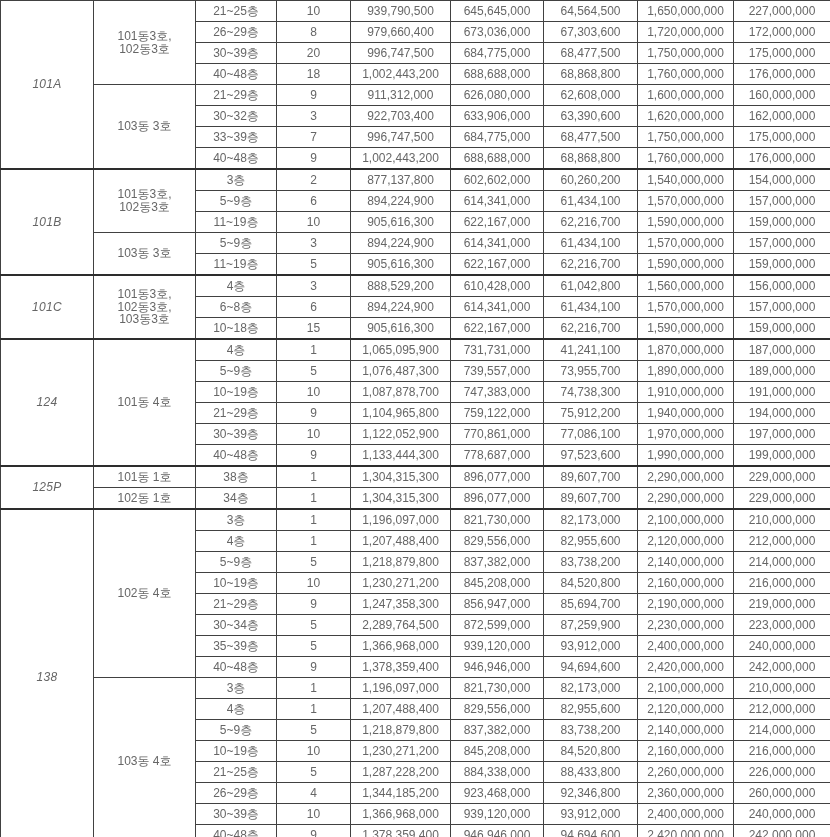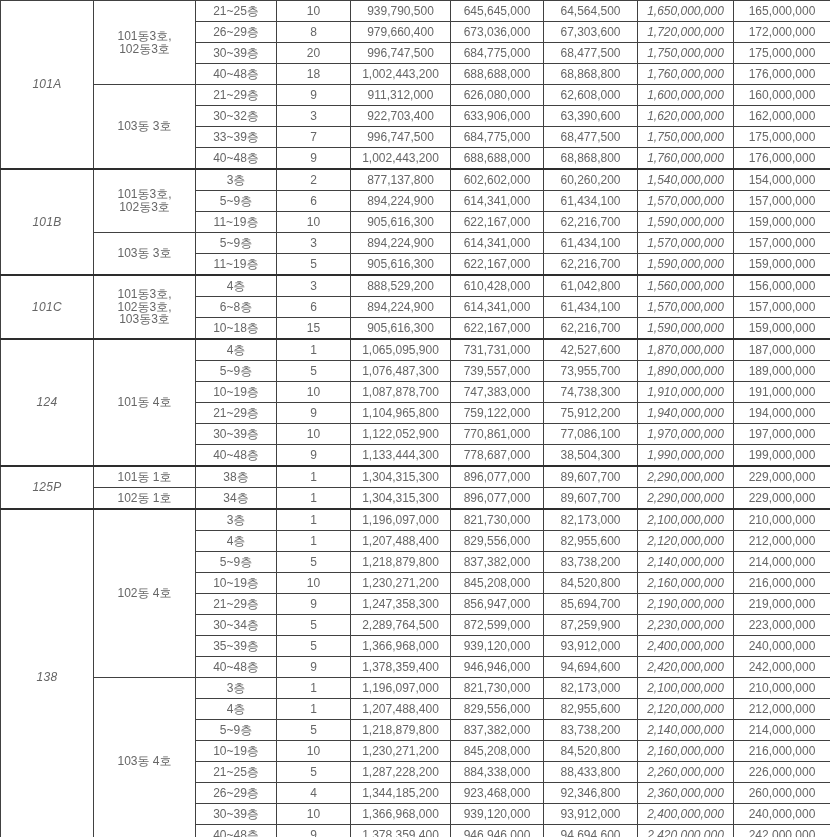--- a/index.html
+++ b/index.html
@@ -26,21 +26,21 @@
   }
   tr { height: 21px; }
   tr.cut-row { height: 17px; }
   tr.section-start td { border-top: 2px solid #2d2d2d; }
   td.type-cell { letter-spacing: 0.3px; font-style: italic; }
   td.building-cell { line-height: 1.25; }
   td.num { text-align: right; }
   td.v0 { padding-right: 8px; margin-top: 36px; }
   td.v1 { padding-right: 14px; }
   td.v2 { padding-right: 17px; }
-  td.v3 { padding-right: 17px; font-style: italic; }
+  td.v3 { padding-right: 17px; }
   td.v4 { padding-right: 16px; }
 </style>
 </head>
 <body>
 
 <table class="price-table">
   <colgroup>
     <col style="width:93px">
     <col style="width:102px">
     <col style="width:81px">
@@ -54,21 +54,21 @@
   <tbody>
       <tr class="cut-row">
         <td class="type-cell" rowspan="8">101A</td>
         <td class="building-cell" rowspan="4">101동3호,<br>102동3호</td>
         <td class="floor-cell">21~25층</td>
         <td class="count-cell">10</td>
         <td class="num v0">939,790,500</td>
         <td class="num v1">645,645,000</td>
         <td class="num v2">64,564,500</td>
         <td class="num v3">1,650,000,000</td>
-        <td class="num v4">165,000,000</td>
+        <td class="num v4">227,000,000</td>
       </tr>
       <tr>
         <td class="floor-cell">26~29층</td>
         <td class="count-cell">8</td>
         <td class="num v0">979,660,400</td>
         <td class="num v1">673,036,000</td>
         <td class="num v2">67,303,600</td>
         <td class="num v3">1,720,000,000</td>
         <td class="num v4">172,000,000</td>
       </tr>
@@ -204,21 +204,21 @@
         <td class="num v3">1,590,000,000</td>
         <td class="num v4">159,000,000</td>
       </tr>
       <tr class="section-start">
         <td class="type-cell" rowspan="6">124</td>
         <td class="building-cell" rowspan="6">101동 4호</td>
         <td class="floor-cell">4층</td>
         <td class="count-cell">1</td>
         <td class="num v0">1,065,095,900</td>
         <td class="num v1">731,731,000</td>
-        <td class="num v2">42,527,600</td>
+        <td class="num v2">41,241,100</td>
         <td class="num v3">1,870,000,000</td>
         <td class="num v4">187,000,000</td>
       </tr>
       <tr>
         <td class="floor-cell">5~9층</td>
         <td class="count-cell">5</td>
         <td class="num v0">1,076,487,300</td>
         <td class="num v1">739,557,000</td>
         <td class="num v2">73,955,700</td>
         <td class="num v3">1,890,000,000</td>
@@ -249,21 +249,21 @@
         <td class="num v1">770,861,000</td>
         <td class="num v2">77,086,100</td>
         <td class="num v3">1,970,000,000</td>
         <td class="num v4">197,000,000</td>
       </tr>
       <tr>
         <td class="floor-cell">40~48층</td>
         <td class="count-cell">9</td>
         <td class="num v0">1,133,444,300</td>
         <td class="num v1">778,687,000</td>
-        <td class="num v2">38,504,300</td>
+        <td class="num v2">97,523,600</td>
         <td class="num v3">1,990,000,000</td>
         <td class="num v4">199,000,000</td>
       </tr>
       <tr class="section-start">
         <td class="type-cell" rowspan="2">125P</td>
         <td class="building-cell" rowspan="1">101동 1호</td>
         <td class="floor-cell">38층</td>
         <td class="count-cell">1</td>
         <td class="num v0">1,304,315,300</td>
         <td class="num v1">896,077,000</td>

